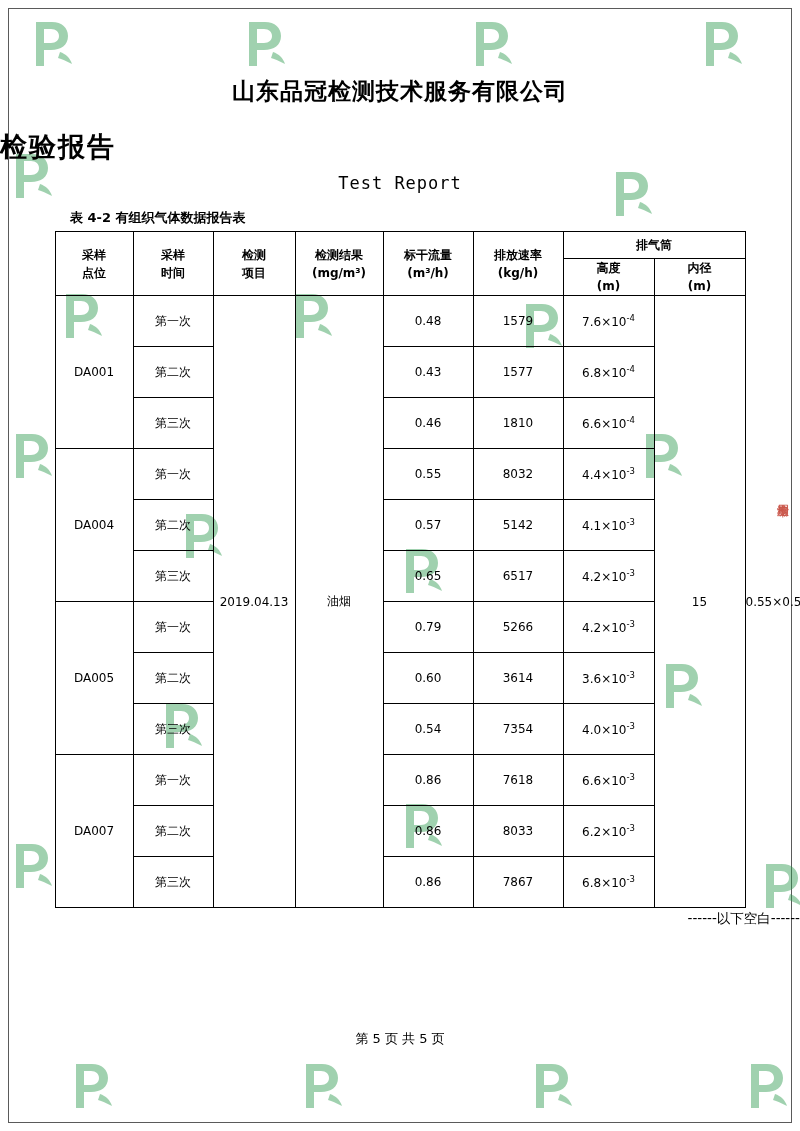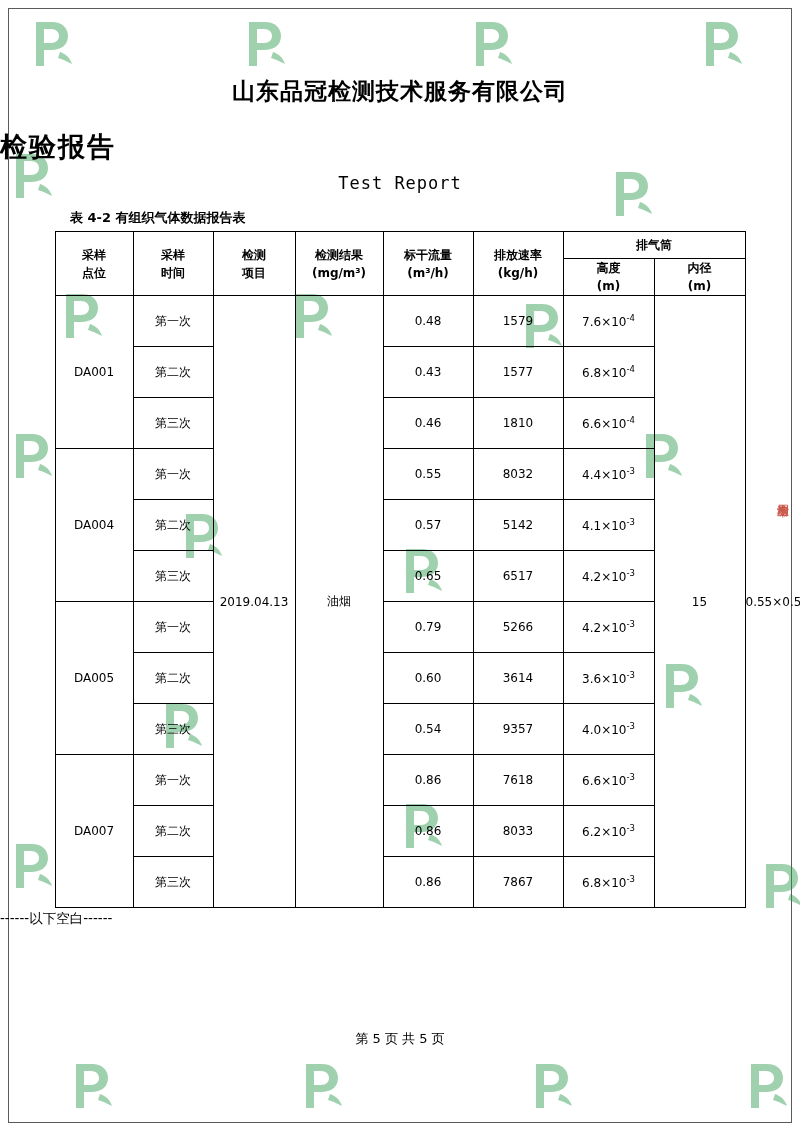--- a/index.html
+++ b/index.html
@@ -136,21 +136,21 @@
     font-family: "Liberation Serif", serif;
     font-size: 13px;
   }
   td.item {
     font-family: "DejaVu Sans", sans-serif;
     font-size: 13px;
   }
   sup { font-size: 8.5px; }
 
   .blank-note {
-    text-align: left;
+    text-align: right;
     font-family: "DejaVu Sans", sans-serif;
     font-size: 13.5px;
     color: #000;
   }
 
   .footer {
     position: absolute;
     left: 0;
     top: 1030px;
     width: 800px;
@@ -478,21 +478,21 @@
       </tr>
       <tr>
         <td class="seq">第二次</td>
         <td class="value">0.60</td>
         <td class="value">3614</td>
         <td class="value"><span>3.6×10</span><sup>-3</sup></td>
       </tr>
       <tr>
         <td class="seq">第三次</td>
         <td class="value">0.54</td>
-        <td class="value">9357</td>
+        <td class="value">7354</td>
         <td class="value"><span>4.0×10</span><sup>-3</sup></td>
       </tr>
 
       <tr>
         <td rowspan="3" class="point">DA007</td>
         <td class="seq">第一次</td>
         <td class="value">0.86</td>
         <td class="value">7618</td>
         <td class="value"><span>6.6×10</span><sup>-3</sup></td>
       </tr>

